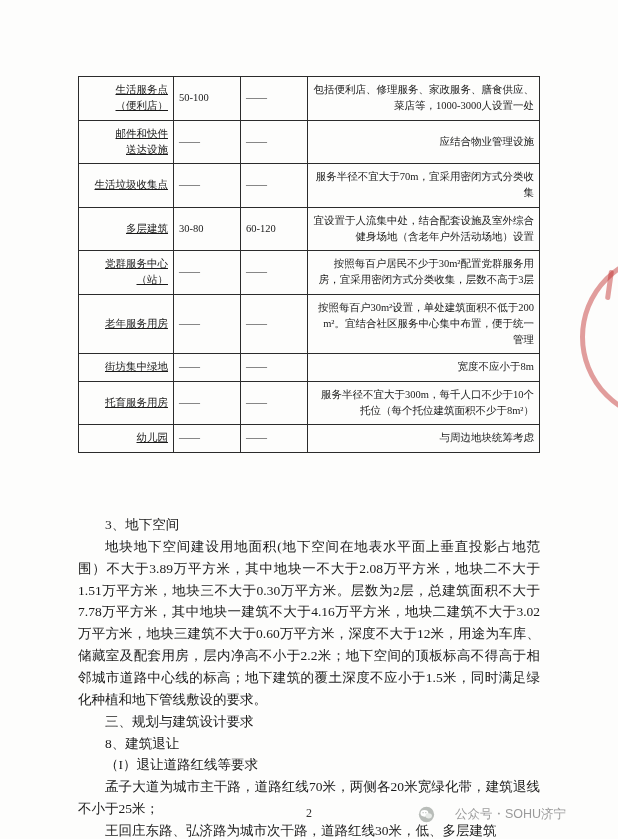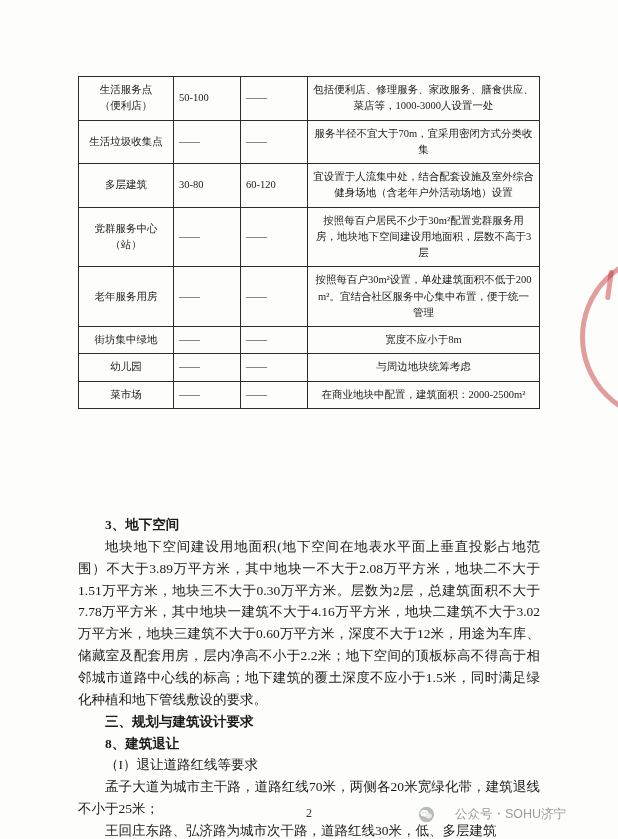--- a/index.html
+++ b/index.html
@@ -25,35 +25,35 @@
     font-size:10.5px;
     table-layout:fixed;
   }
   .facility-table td {
     border:1px solid #2b2b2b;
     padding:5px 5px;
     line-height:1.55;
     vertical-align:middle;
     word-break:break-all;
   }
-  .td-name  { width:84px; white-space:pre-line; text-align:center; }
+  .td-name  { width:84px; white-space:pre-line; text-align:right;text-decoration:underline; }
   .td-val   { width:56px; }
-  .td-desc  { text-align:center; }
+  .td-desc  { text-align:right; }
 
   
   .body-text {
     position:absolute;
     left:78px; top:514px;
     width:462px;
     font-size:13.5px;
     line-height:1.62;
     text-align:justify;
   }
   .body-text p { margin:0; text-indent:2em; }
-  .bold { font-weight:bold; }
+  .bold { font-weight:normal; }
 
   
   .stamp-arc {
     position:absolute;
     right:-132px; top:252px;
     width:160px; height:160px;
     border:5px solid rgba(190,40,40,0.45);
     border-radius:50%;
   }
   .stamp-tick {
@@ -94,61 +94,68 @@
   <table class="facility-table">
     <tbody id="table-body">
         <tr>
           <td class="td-name">生活服务点
 （便利店）</td>
           <td class="td-val">50-100</td>
           <td class="td-val">——</td>
           <td class="td-desc">包括便利店、修理服务、家政服务、膳食供应、菜店等，1000-3000人设置一处</td>
         </tr>
         <tr>
+          <td class="td-name">邮件和快件
+送达设施</td>
+          <td class="td-val">——</td>
+          <td class="td-val">——</td>
+          <td class="td-desc">应结合物业管理设施</td>
+        </tr>
+        <tr>
           <td class="td-name">生活垃圾收集点</td>
           <td class="td-val">——</td>
           <td class="td-val">——</td>
           <td class="td-desc">服务半径不宜大于70m，宜采用密闭方式分类收集</td>
         </tr>
         <tr>
           <td class="td-name">多层建筑</td>
           <td class="td-val">30-80</td>
           <td class="td-val">60-120</td>
           <td class="td-desc">宜设置于人流集中处，结合配套设施及室外综合健身场地（含老年户外活动场地）设置</td>
         </tr>
         <tr>
           <td class="td-name">党群服务中心
 （站）</td>
           <td class="td-val">——</td>
           <td class="td-val">——</td>
-          <td class="td-desc">按照每百户居民不少于30m²配置党群服务用房，地块地下空间建设用地面积，层数不高于3层</td>
+          <td class="td-desc">按照每百户居民不少于30m²配置党群服务用房，宜采用密闭方式分类收集，层数不高于3层</td>
         </tr>
         <tr>
           <td class="td-name">老年服务用房</td>
           <td class="td-val">——</td>
           <td class="td-val">——</td>
           <td class="td-desc">按照每百户30m²设置，单处建筑面积不低于200m²。宜结合社区服务中心集中布置，便于统一管理</td>
         </tr>
         <tr>
           <td class="td-name">街坊集中绿地</td>
           <td class="td-val">——</td>
           <td class="td-val">——</td>
           <td class="td-desc">宽度不应小于8m</td>
         </tr>
         <tr>
+          <td class="td-name">托育服务用房</td>
+          <td class="td-val">——</td>
+          <td class="td-val">——</td>
+          <td class="td-desc">服务半径不宜大于300m，每千人口不少于10个托位（每个托位建筑面积不少于8m²）</td>
+        </tr>
+        <tr>
           <td class="td-name">幼儿园</td>
           <td class="td-val">——</td>
           <td class="td-val">——</td>
           <td class="td-desc">与周边地块统筹考虑</td>
-        </tr>
-        <tr>
-          <td class="td-name">菜市场</td>
-          <td class="td-val">——</td>
-          <td class="td-val">——</td>
-          <td class="td-desc">在商业地块中配置，建筑面积：2000-2500m²</td>
         </tr>
       </tbody>
   </table>
 
   <div class="body-text">
     <p class="bold">3、地下空间</p>
     <p>地块地下空间建设用地面积(地下空间在地表水平面上垂直投影占地范围）不大于3.89万平方米，其中地块一不大于2.08万平方米，地块二不大于1.51万平方米，地块三不大于0.30万平方米。层数为2层，总建筑面积不大于7.78万平方米，其中地块一建筑不大于4.16万平方米，地块二建筑不大于3.02万平方米，地块三建筑不大于0.60万平方米，深度不大于12米，用途为车库、储藏室及配套用房，层内净高不小于2.2米；地下空间的顶板标高不得高于相邻城市道路中心线的标高；地下建筑的覆土深度不应小于1.5米，同时满足绿化种植和地下管线敷设的要求。</p>
     <p class="bold">三、规划与建筑设计要求</p>
     <p class="bold">8、建筑退让</p>
     <p>（I）退让道路红线等要求</p>

